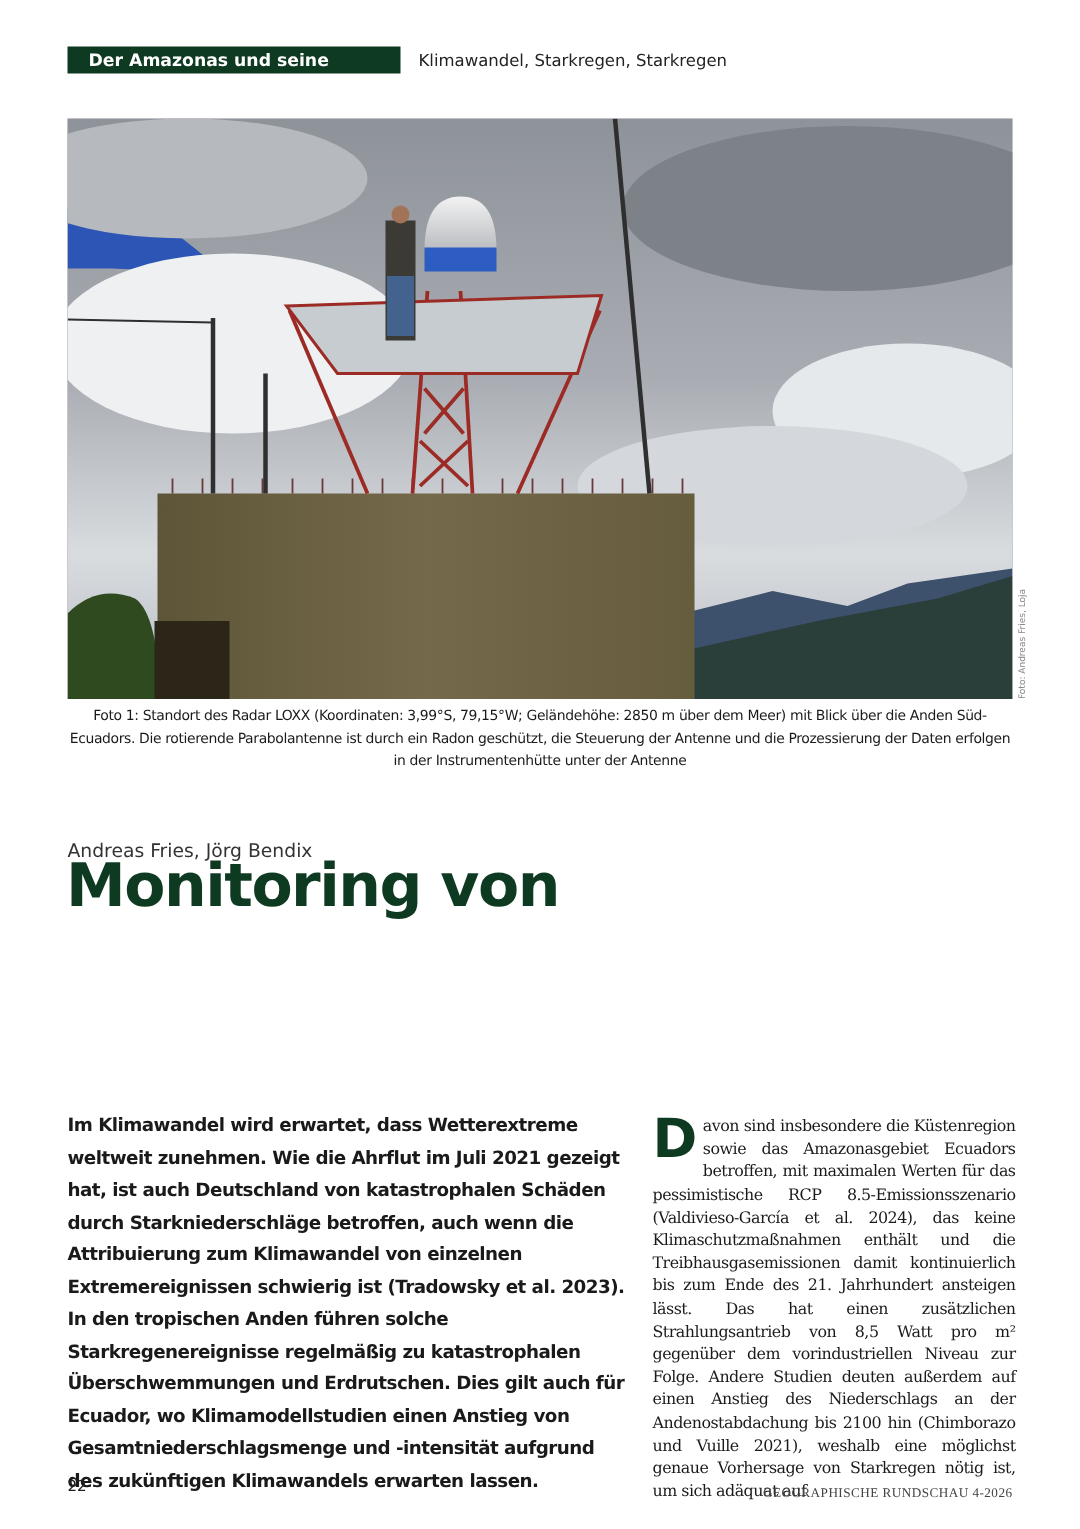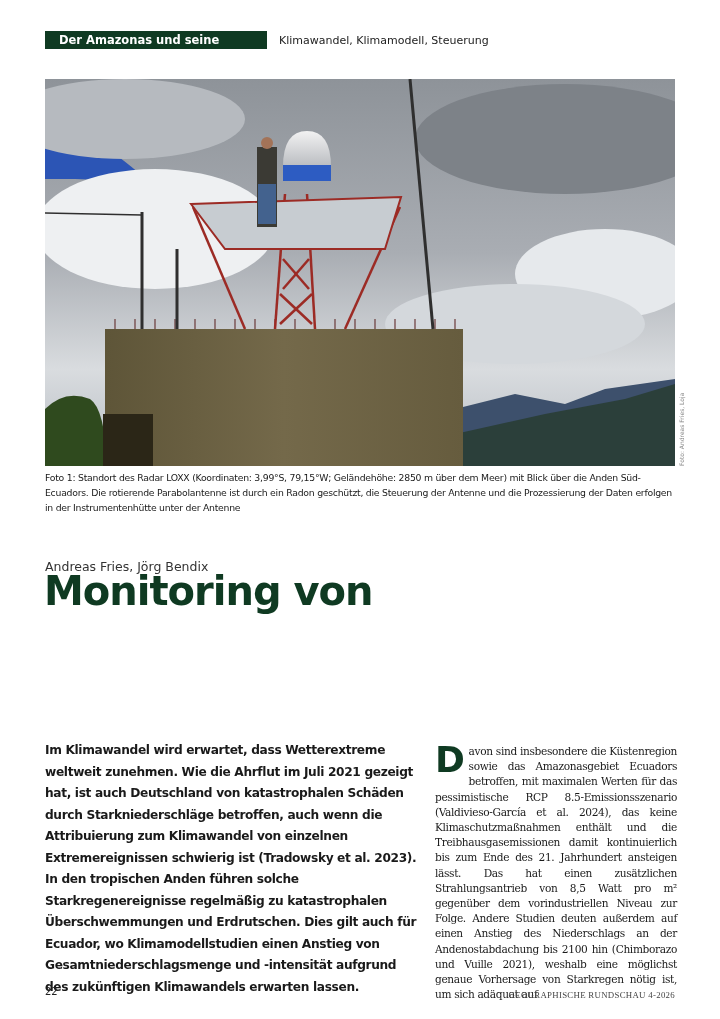--- a/index.html
+++ b/index.html
@@ -9,40 +9,40 @@
     
     .topbar { position: absolute; left: 45px; top: 31px; height: 18px; display: flex; align-items: center; }
     .section-tag { background: #0f3a22; color: #ffffff; font-family: "DejaVu Sans", sans-serif; font-weight: bold; font-size: 11.5px; height: 18px; line-height: 18px; padding: 0 14px; width: 222px; }
     .keywords { margin-left: 12px; font-family: "DejaVu Sans", sans-serif; font-size: 11px; color: #222; }
 
     
     .photo { position: absolute; left: 45px; top: 79px; width: 630px; height: 387px; overflow: hidden; background: #8d9298; }
     .photo svg { display: block; width: 100%; height: 100%; }
     .credit { position: absolute; left: 678px; top: 466px; transform-origin: 0 0; transform: rotate(-90deg); font-size: 6px; color: #888; white-space: nowrap; font-family: "DejaVu Sans", sans-serif; }
 
-    .caption { position: absolute; left: 45px; top: 470px; width: 630px; font-family: "DejaVu Sans", sans-serif; font-size: 9.3px; line-height: 15px; color: #1a1a1a; letter-spacing: -0.25px; }
+    .caption { position: absolute; left: 45px; top: 470px; width: 630px; font-family: "DejaVu Sans", sans-serif; font-size: 9.3px; line-height: 15px; color: #1a1a1a; letter-spacing: -0.25px; text-align: center; }
 
     .authors { position: absolute; left: 45px; top: 537px; font-family: "DejaVu Sans", sans-serif; font-size: 12.5px; color: #333; margin-top: 22px; }
 
     .title { position: absolute; left: 44px; top: 566px; width: 640px; font-family: "DejaVu Sans", sans-serif; font-weight: bold; font-size: 40px; line-height: 51px; color: #0f3a22; letter-spacing: -1px; }
 
     .lead { position: absolute; left: 45px; top: 740px; width: 375px; font-family: "DejaVu Sans", sans-serif; font-weight: bold; font-size: 12.2px; line-height: 21.5px; color: #1a1a1a; letter-spacing: -0.35px; }
 
     .body-col { position: absolute; left: 435px; top: 744px; width: 242px; font-family: "DejaVu Serif", serif; font-size: 10.6px; line-height: 15.2px; color: #1a1a1a; text-align: justify; letter-spacing: -0.35px; }
     .dropcap { float: left; font-family: "DejaVu Sans", sans-serif; font-weight: bold; font-size: 36px; line-height: 28px; color: #0f3a22; margin: 2px 4px 0 0; height: 30px; }
 
     .footer-page { position: absolute; left: 45px; top: 986px; font-family: "DejaVu Sans", sans-serif; font-size: 10px; color: #222; }
     .footer-journal { position: absolute; right: 45px; top: 990px; font-family: Liberation Serif, serif; font-size: 8.8px; color: #444; letter-spacing: 0.3px; }
   </style>
 </head>
 <body>
 
 <div class="topbar">
   <div class="section-tag">Der Amazonas und seine Region</div>
-  <div class="keywords">Klimawandel, Klimamodell, Steuerung</div>
+  <div class="keywords">Klimawandel, Starkregen, Starkregen</div>
 </div>
 
 <div class="photo">
   <svg viewBox="0 0 630 387" preserveAspectRatio="none">
     <defs>
       <linearGradient id="sky" x1="0" y1="0" x2="0" y2="1">
         <stop offset="0" stop-color="#8e9399"></stop>
         <stop offset="0.45" stop-color="#a9adb3"></stop>
         <stop offset="0.75" stop-color="#d9dcdf"></stop>
         <stop offset="1" stop-color="#b6bcc3"></stop>

